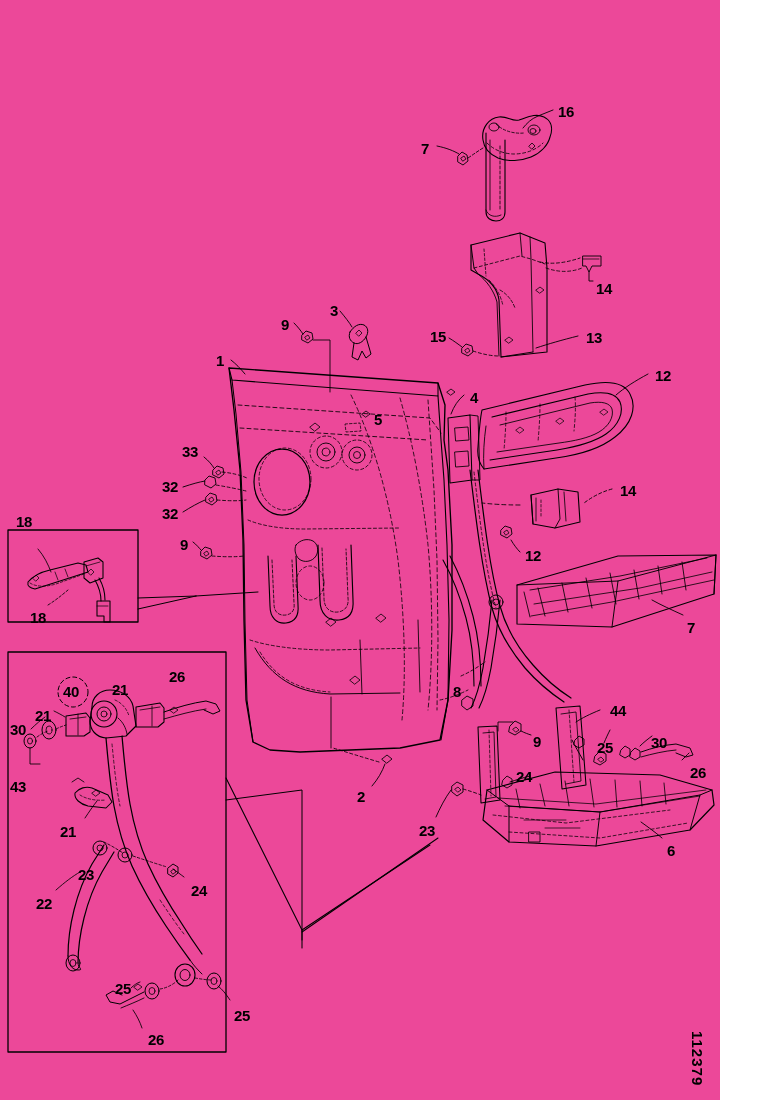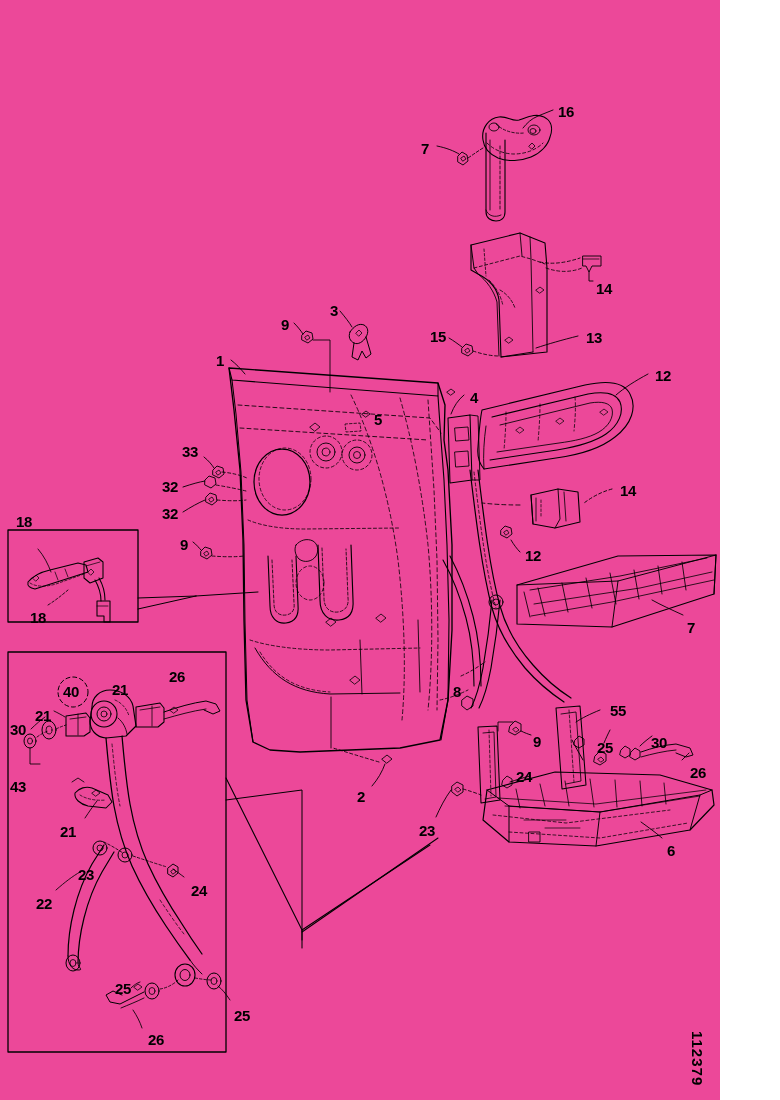--- a/index.html
+++ b/index.html
@@ -469,21 +469,21 @@
   <div class="callout" style="left:16px;top:514px">18</div>
   <div class="callout" style="left:30px;top:610px">18</div>
   <div class="callout" style="left:687px;top:620px">7</div>
   <div class="callout" style="left:453px;top:684px">8</div>
   <div class="callout" style="left:63px;top:684px">40</div>
   <div class="callout" style="left:112px;top:682px">21</div>
   <div class="callout" style="left:169px;top:669px">26</div>
   <div class="callout" style="left:35px;top:708px">21</div>
   <div class="callout" style="left:10px;top:722px">30</div>
   <div class="callout" style="left:10px;top:779px">43</div>
-  <div class="callout" style="left:610px;top:703px">55</div>
+  <div class="callout" style="left:610px;top:703px">44</div>
   <div class="callout" style="left:597px;top:740px">25</div>
   <div class="callout" style="left:651px;top:735px">30</div>
   <div class="callout" style="left:690px;top:765px">26</div>
   <div class="callout" style="left:533px;top:734px">9</div>
   <div class="callout" style="left:516px;top:769px">24</div>
   <div class="callout" style="left:357px;top:789px">2</div>
   <div class="callout" style="left:419px;top:823px">23</div>
   <div class="callout" style="left:667px;top:843px">6</div>
   <div class="callout" style="left:60px;top:824px">21</div>
   <div class="callout" style="left:78px;top:867px">23</div>

